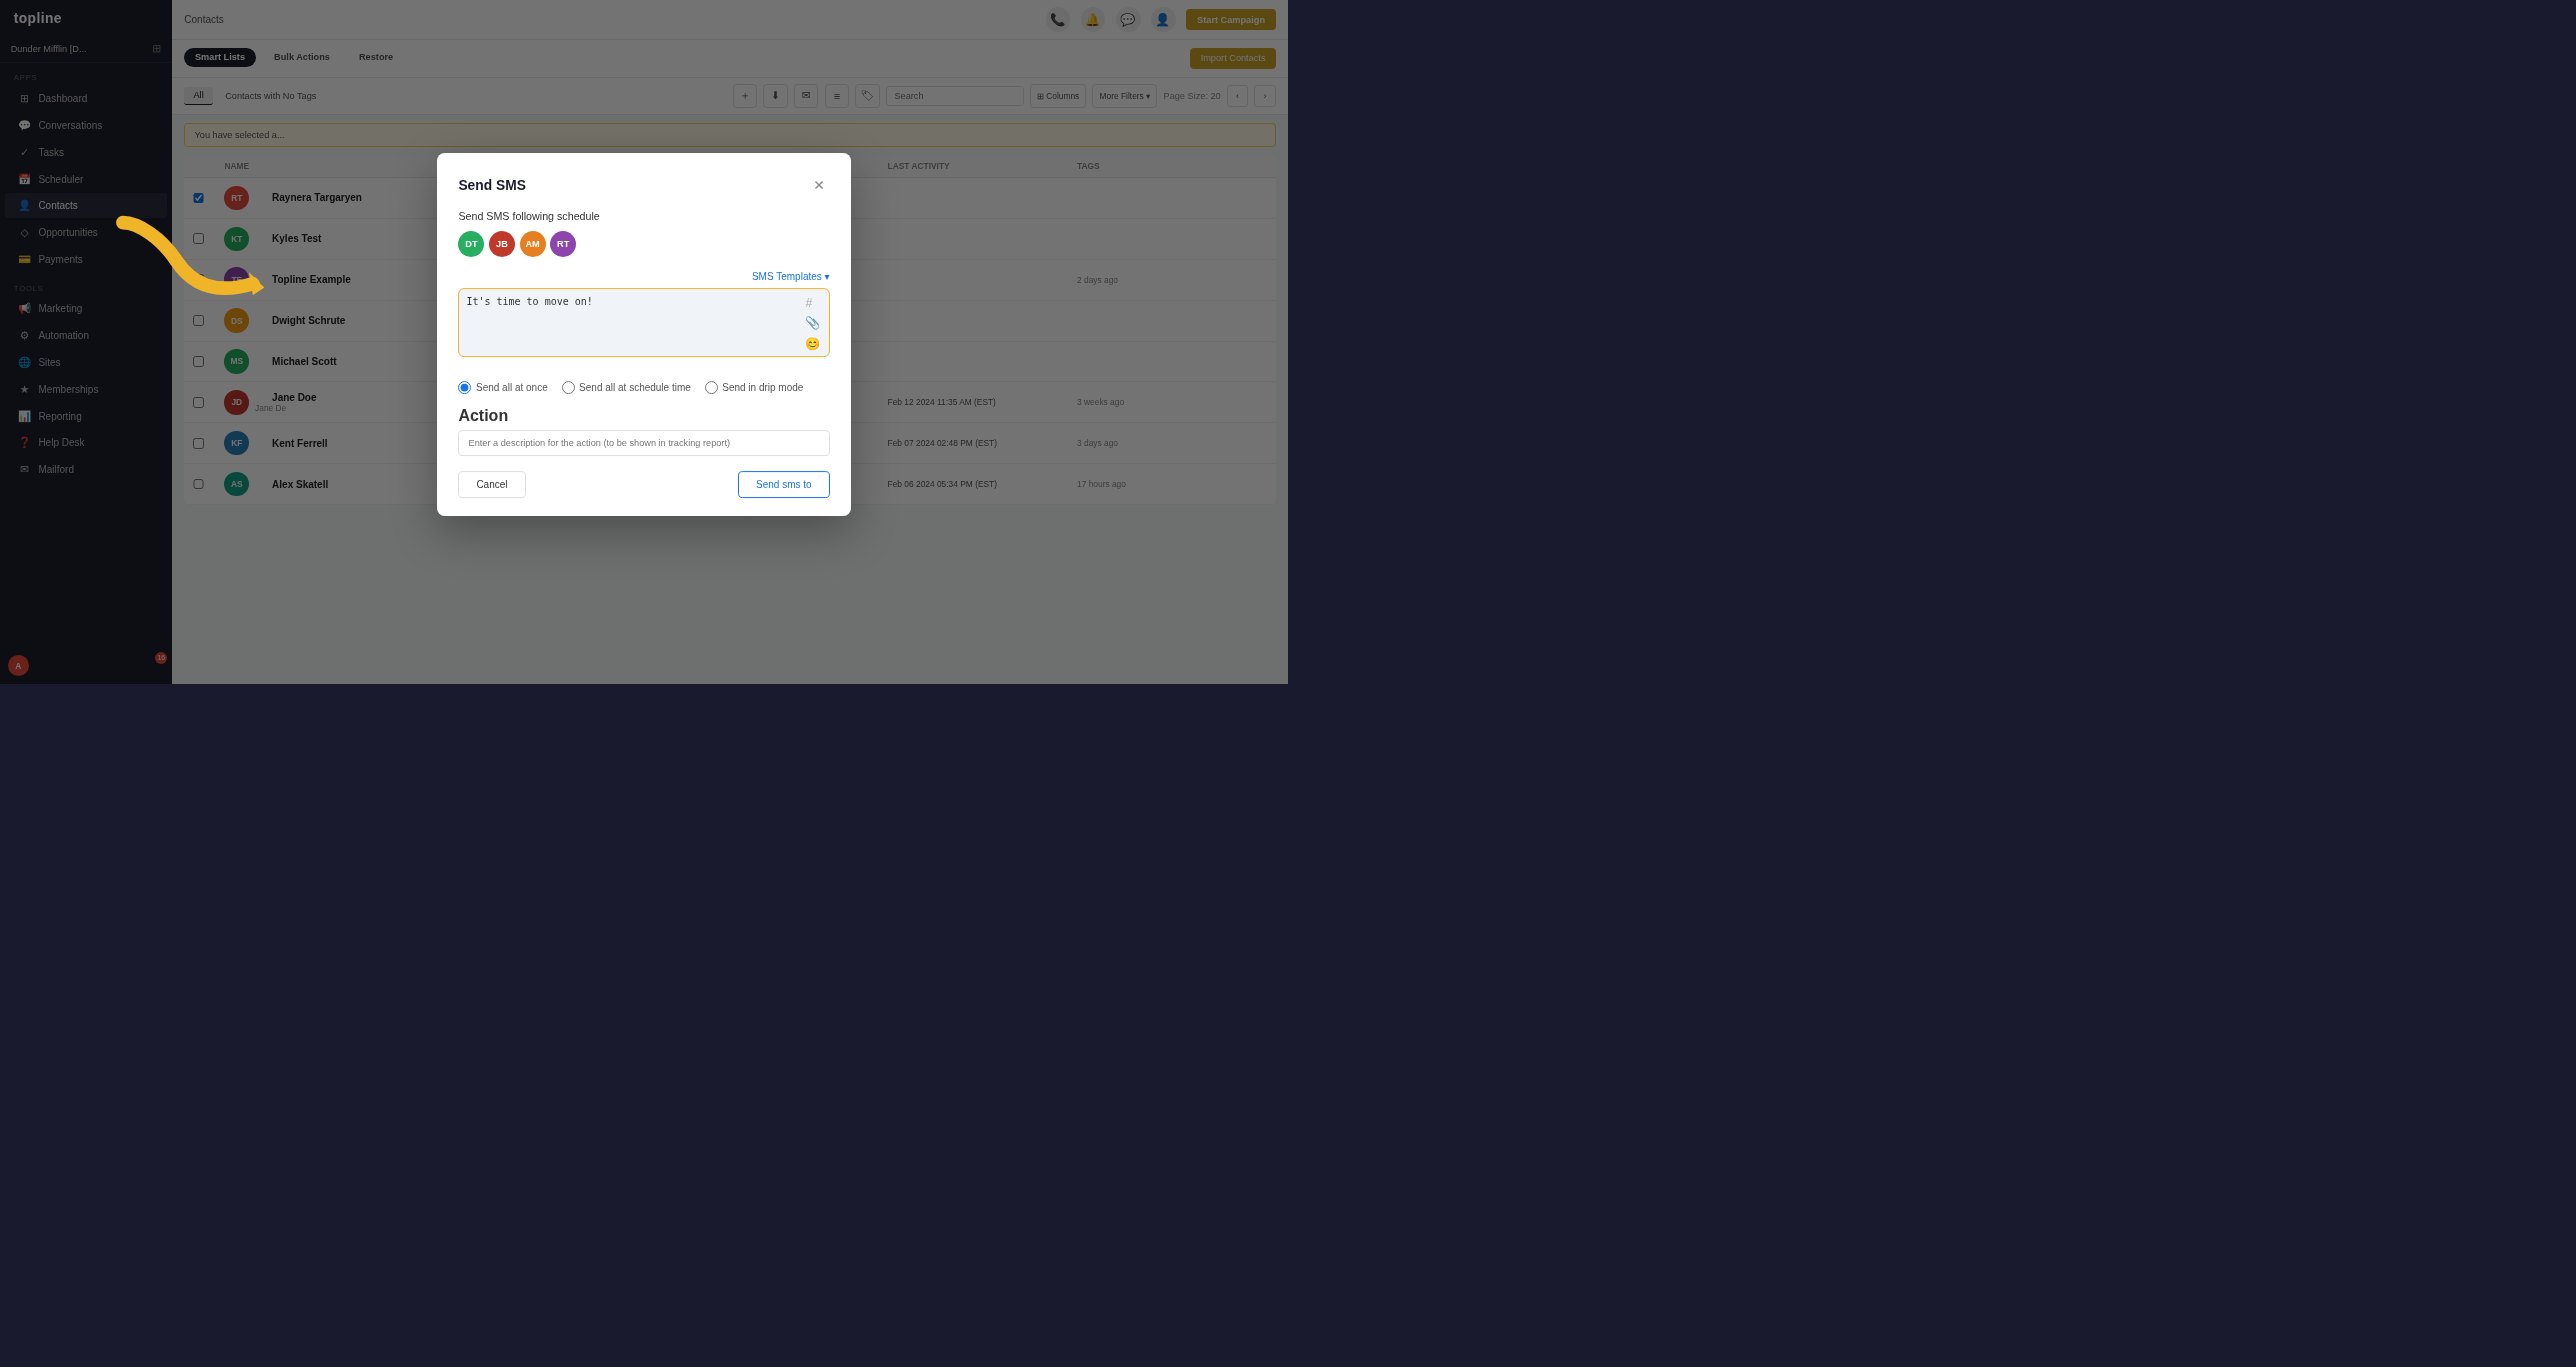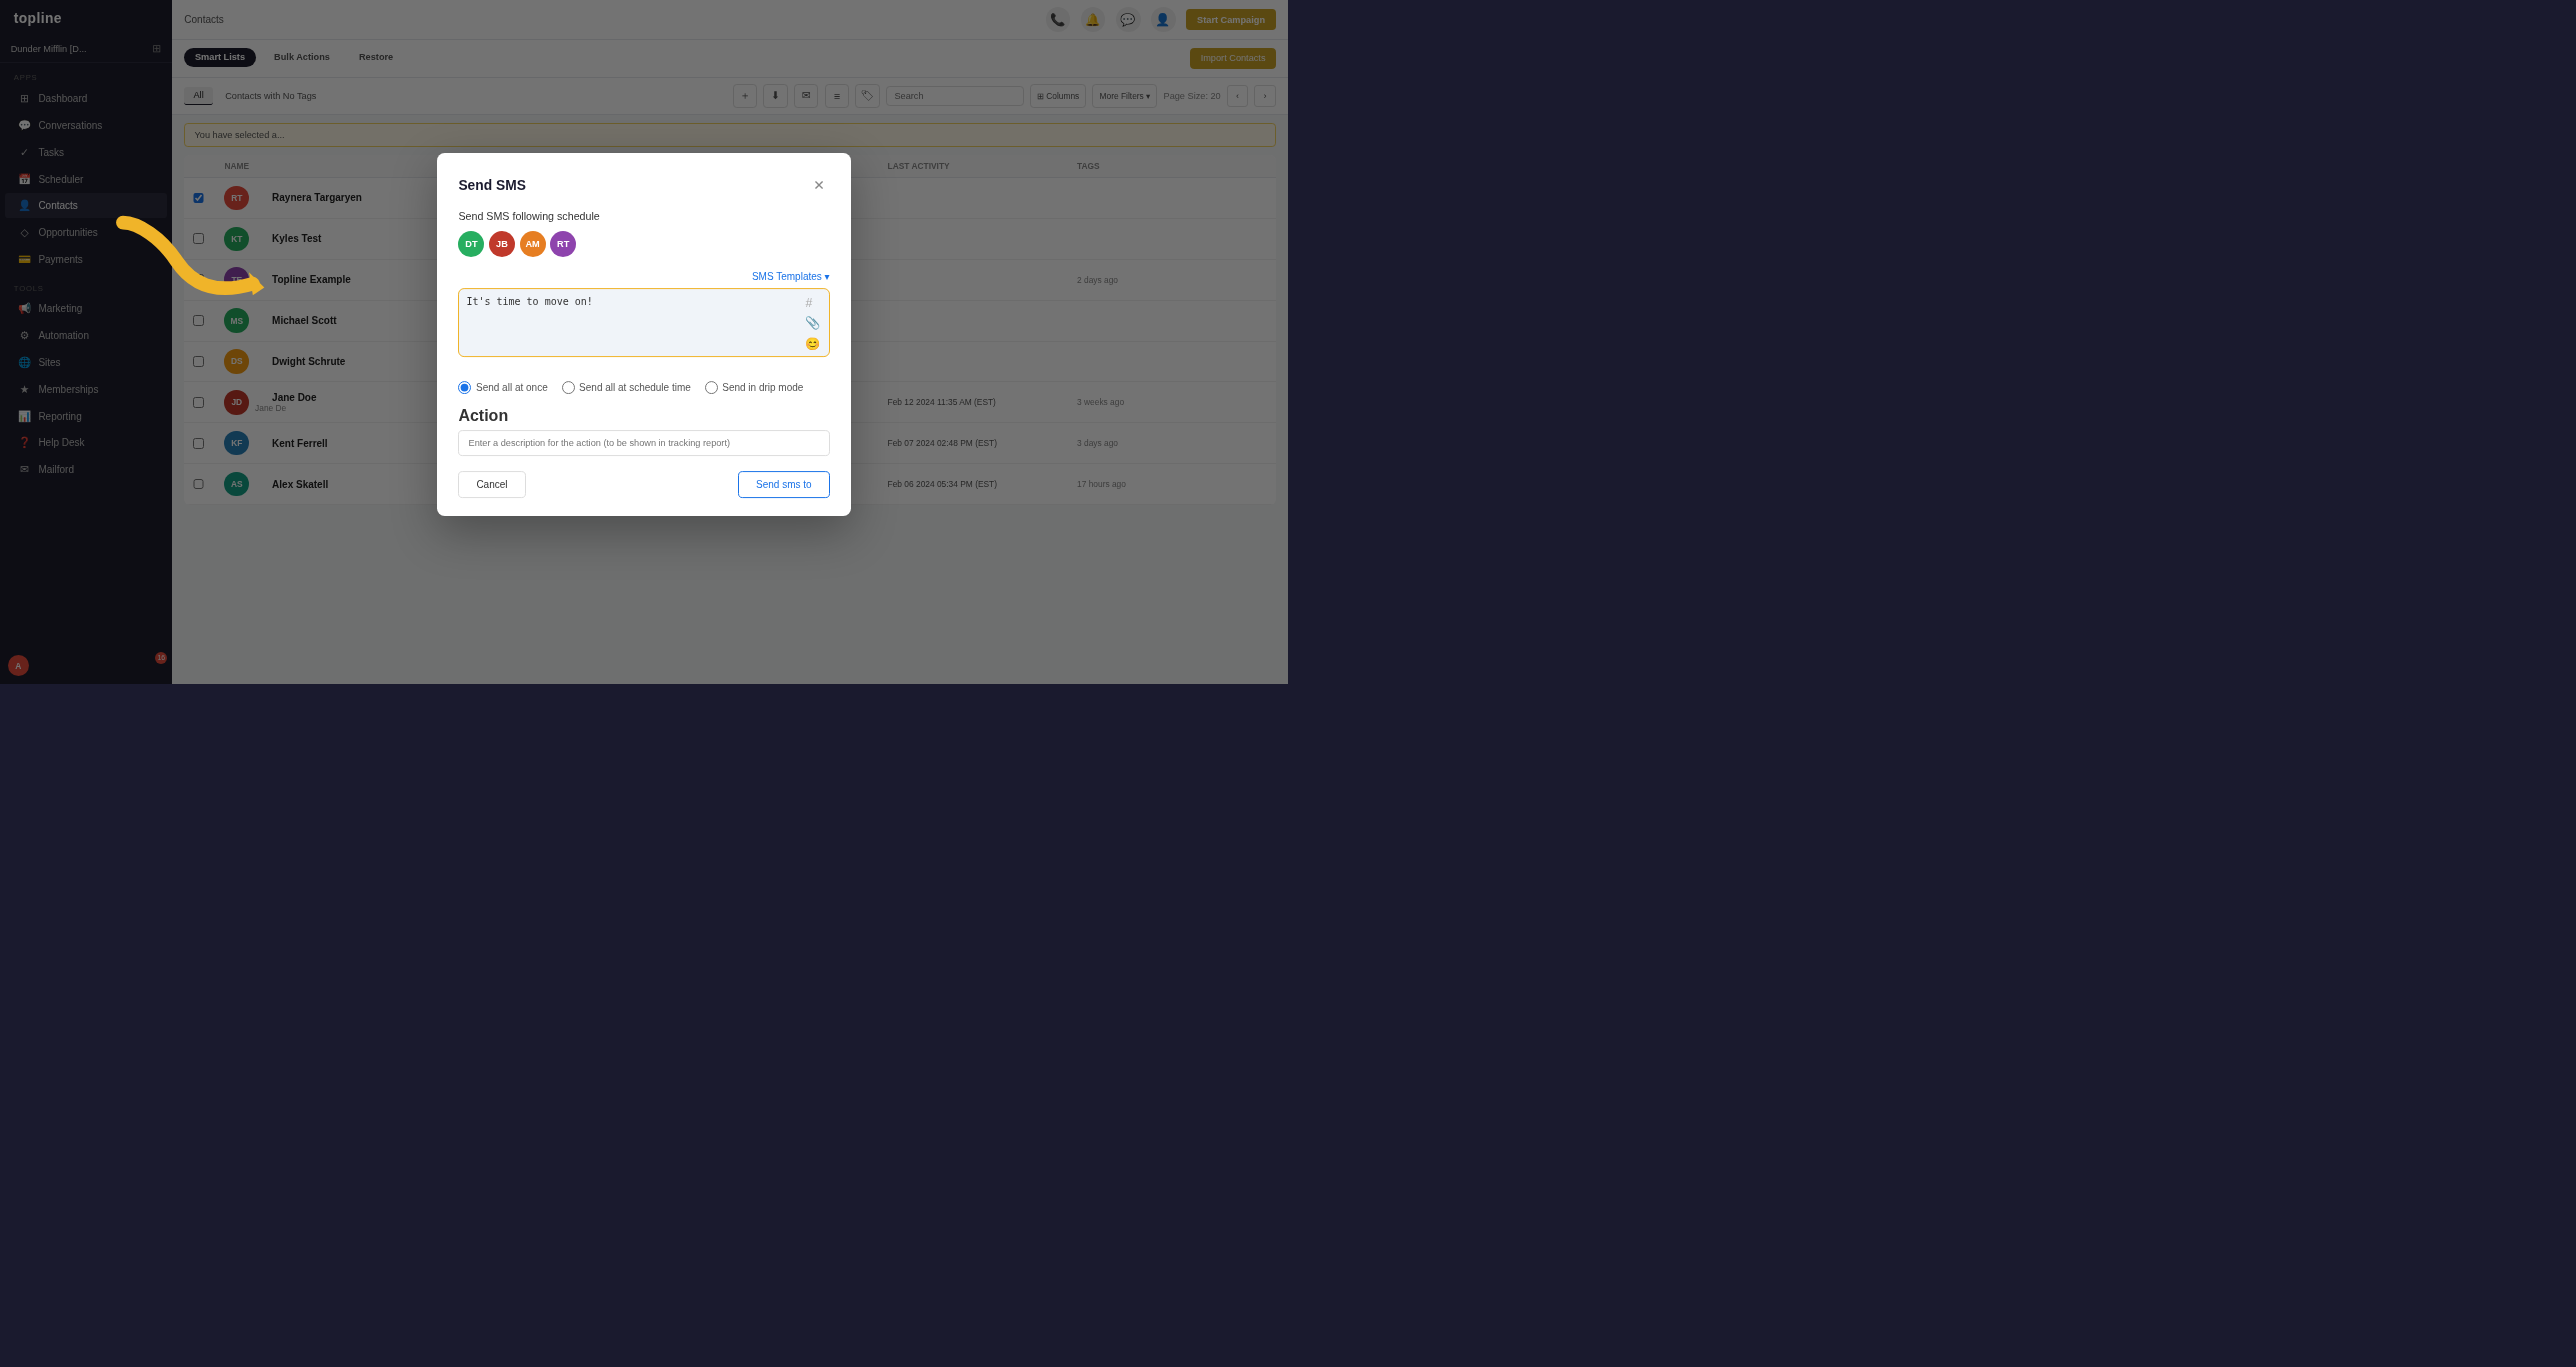--- a/index.html
+++ b/index.html
@@ -281,37 +281,37 @@
             </div>
           <div class="contact-email"></div>
           <div></div>
           <div style="font-size:8.4px;color:#888;">2 days ago</div>
         </div>
         <div class="contact-row">
           <div class="checkbox-cell">
               <input type="checkbox" class="row-check" style="">
             </div>
           <div class="name-cell">
+              <div class="contact-avatar" style="background:#f39c12;">DS</div>
+              <div>
+                <div class="contact-name">Dwight Schrute</div>
+              </div>
+            </div>
+          <div class="contact-email"></div>
+          <div></div>
+          <div></div>
+        </div>
+        <div class="contact-row">
+          <div class="checkbox-cell">
+              <input type="checkbox" class="row-check" style="">
+            </div>
+          <div class="name-cell">
               <div class="contact-avatar" style="background:#27ae60;">MS</div>
               <div>
                 <div class="contact-name">Michael Scott</div>
-              </div>
-            </div>
-          <div class="contact-email"></div>
-          <div></div>
-          <div></div>
-        </div>
-        <div class="contact-row">
-          <div class="checkbox-cell">
-              <input type="checkbox" class="row-check" style="">
-            </div>
-          <div class="name-cell">
-              <div class="contact-avatar" style="background:#f39c12;">DS</div>
-              <div>
-                <div class="contact-name">Dwight Schrute</div>
               </div>
             </div>
           <div class="contact-email"></div>
           <div></div>
           <div></div>
         </div>
         <div class="contact-row">
           <div class="checkbox-cell">
               <input type="checkbox" class="row-check" style="">
             </div>

